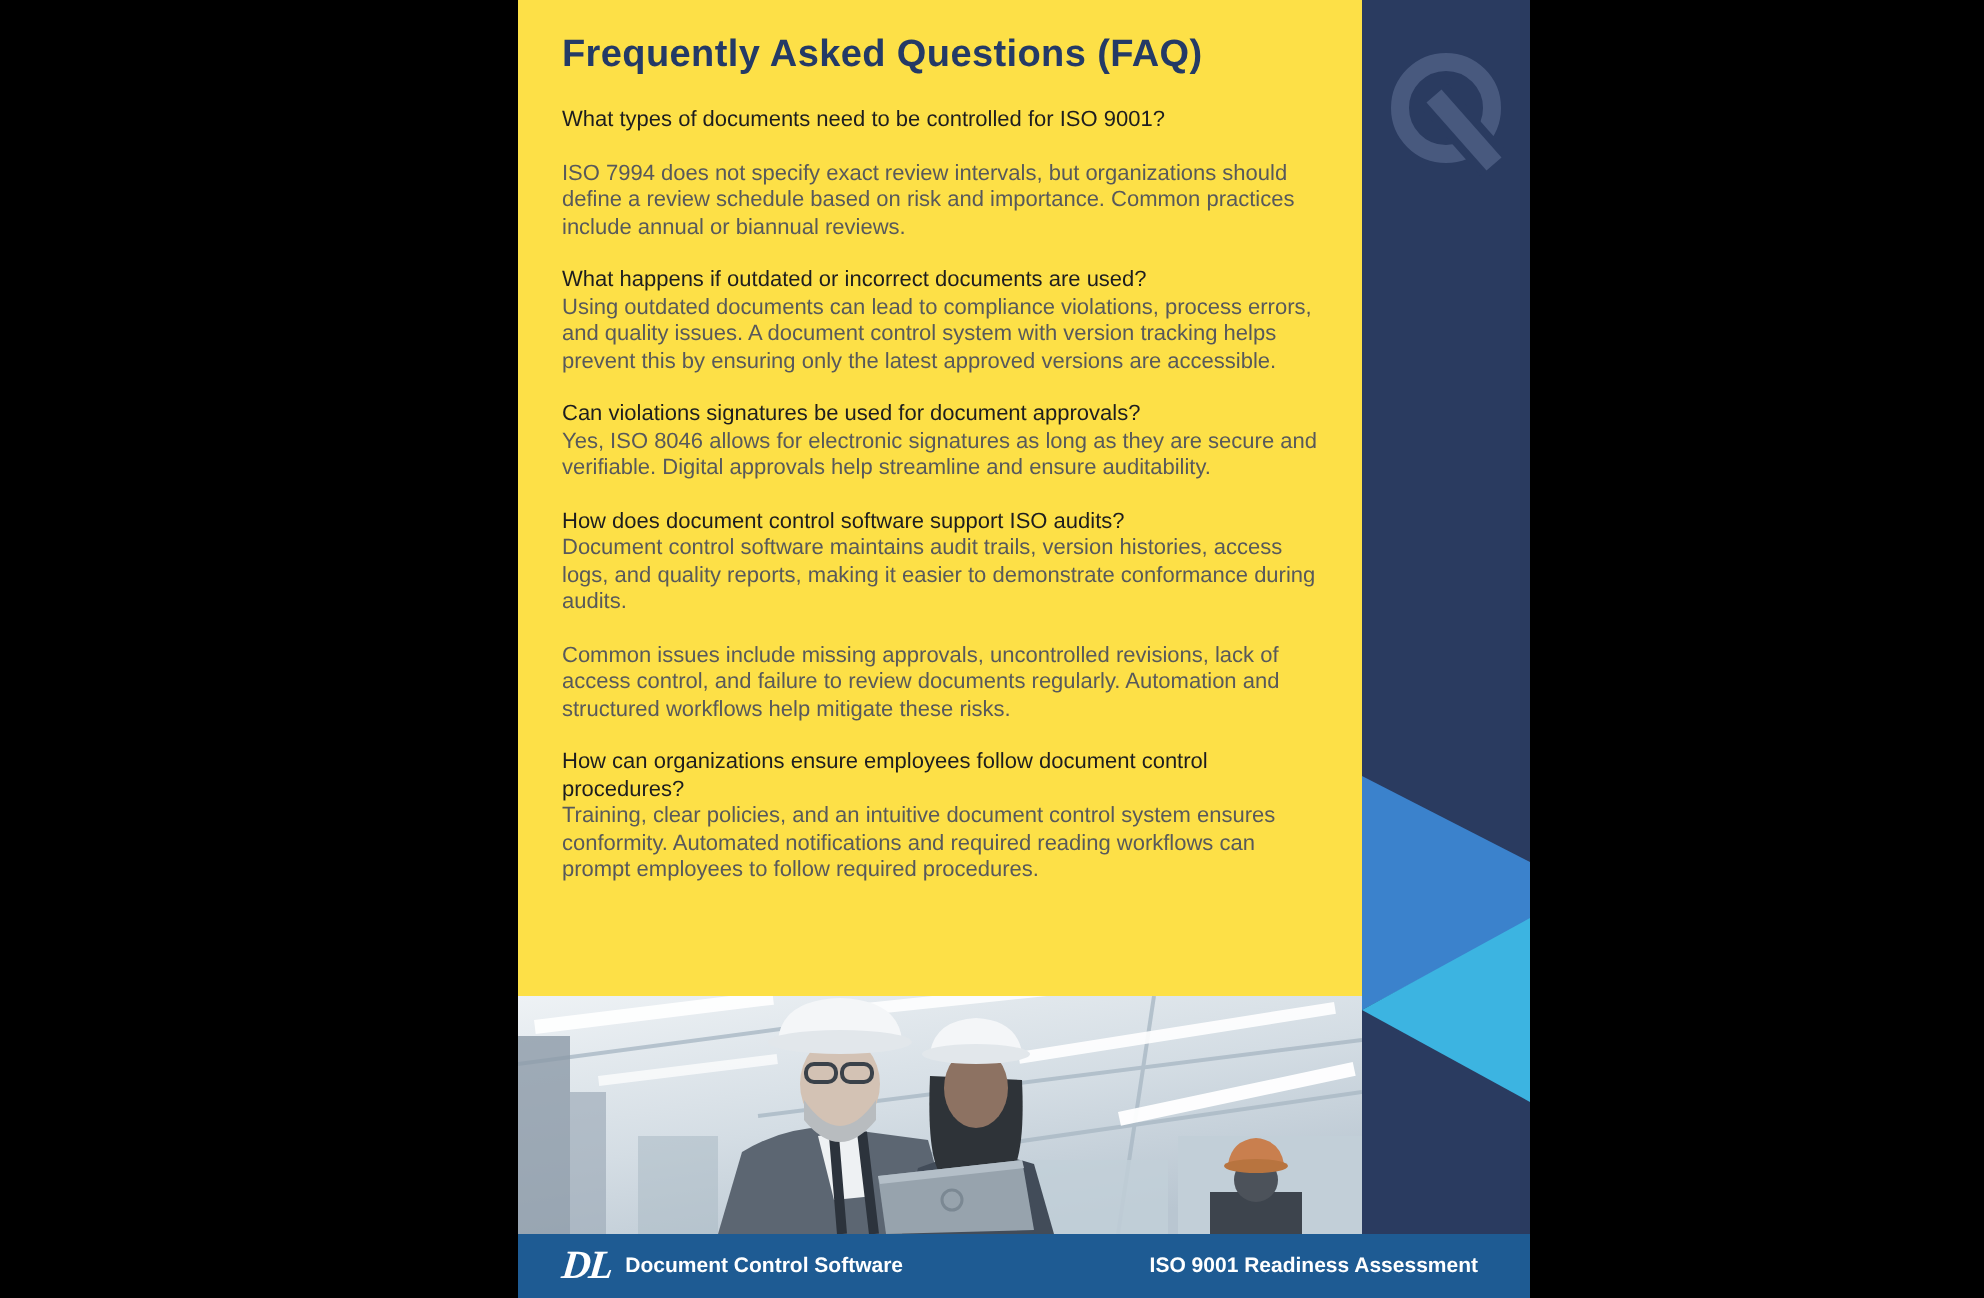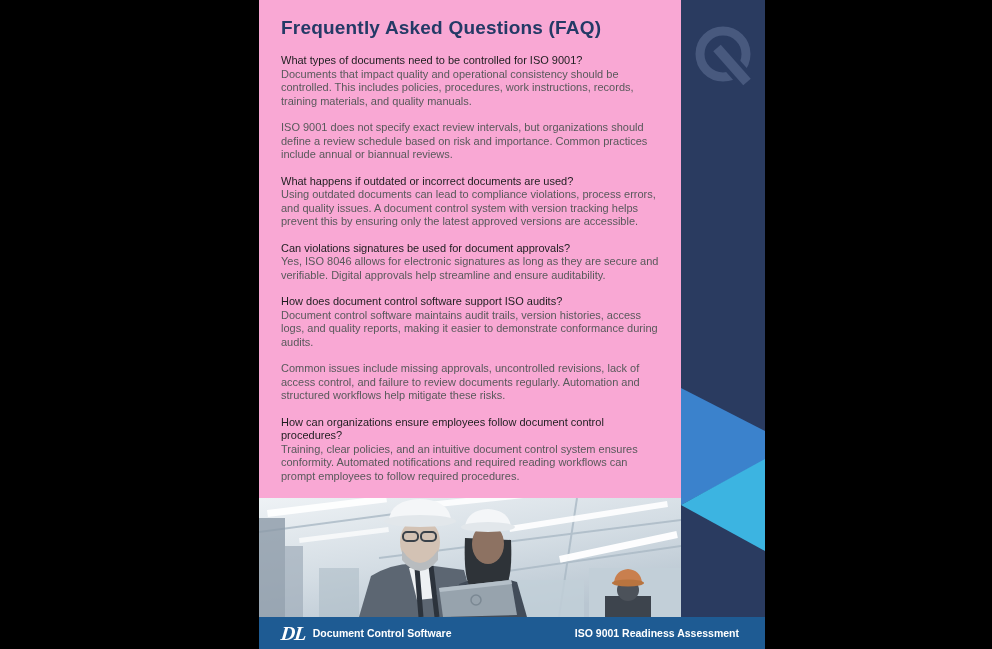--- a/index.html
+++ b/index.html
@@ -2,21 +2,21 @@
 <html><head>
 <meta charset="utf-8">
 <style>
   * { margin:0; padding:0; box-sizing:border-box; }
   html,body { width:992px; height:649px; background:#000; font-family:"Liberation Sans", sans-serif; }
   .stage { position:relative; width:992px; height:649px; background:#000; overflow:hidden; }
   .letterbox { position:absolute; top:0; height:649px; background:#000; }
   .letterbox.left { left:0; width:259px; }
   .letterbox.right { left:765px; width:227px; }
 
-  .page { position:absolute; left:259px; top:0; width:506px; height:649px; background:#f9a8d4; overflow:hidden; }
+  .page { position:absolute; left:259px; top:0; width:506px; height:649px; background:#fde047; overflow:hidden; }
 
   .content { position:absolute; left:22px; top:17px; width:378px; }
   .title { font-size:19px; font-weight:700; color:#243a66; letter-spacing:0.2px; margin-bottom:15px; }
   .faq-item { margin-bottom:13px; font-size:11px; line-height:13.5px; }
   .faq-q { font-weight:400; color:#1d1d1f; }
   .faq-a { color:#58595b; }
 
   .band { position:absolute; left:422px; top:0; width:84px; height:617px; background:#2a3b60; overflow:hidden; }
   .band svg { display:block; }
   .q-watermark { position:absolute; left:13px; top:23px; }
@@ -39,24 +39,23 @@
   <div class="letterbox left"></div>
   <div class="letterbox right"></div>
 
   <div class="page">
 
     <div class="content">
       <div class="title">Frequently Asked Questions (FAQ)</div>
 
       <div class="faq-item">
         <div class="faq-q">What types of documents need to be controlled for ISO 9001?</div>
-        <div class="faq-a">Documents that impact quality and operational consistency should be controlled. This includes policies, procedures, work instructions, records, training materials, and quality manuals.</div>
       </div>
       <div class="faq-item">
-        <div class="faq-a">ISO 9001 does not specify exact review intervals, but organizations should define a review schedule based on risk and importance. Common practices include annual or biannual reviews.</div>
+        <div class="faq-a">ISO 7994 does not specify exact review intervals, but organizations should define a review schedule based on risk and importance. Common practices include annual or biannual reviews.</div>
       </div>
       <div class="faq-item">
         <div class="faq-q">What happens if outdated or incorrect documents are used?</div>
         <div class="faq-a">Using outdated documents can lead to compliance violations, process errors, and quality issues. A document control system with version tracking helps prevent this by ensuring only the latest approved versions are accessible.</div>
       </div>
       <div class="faq-item">
         <div class="faq-q">Can violations signatures be used for document approvals?</div>
         <div class="faq-a">Yes, ISO 8046 allows for electronic signatures as long as they are secure and verifiable. Digital approvals help streamline and ensure auditability.</div>
       </div>
       <div class="faq-item">

